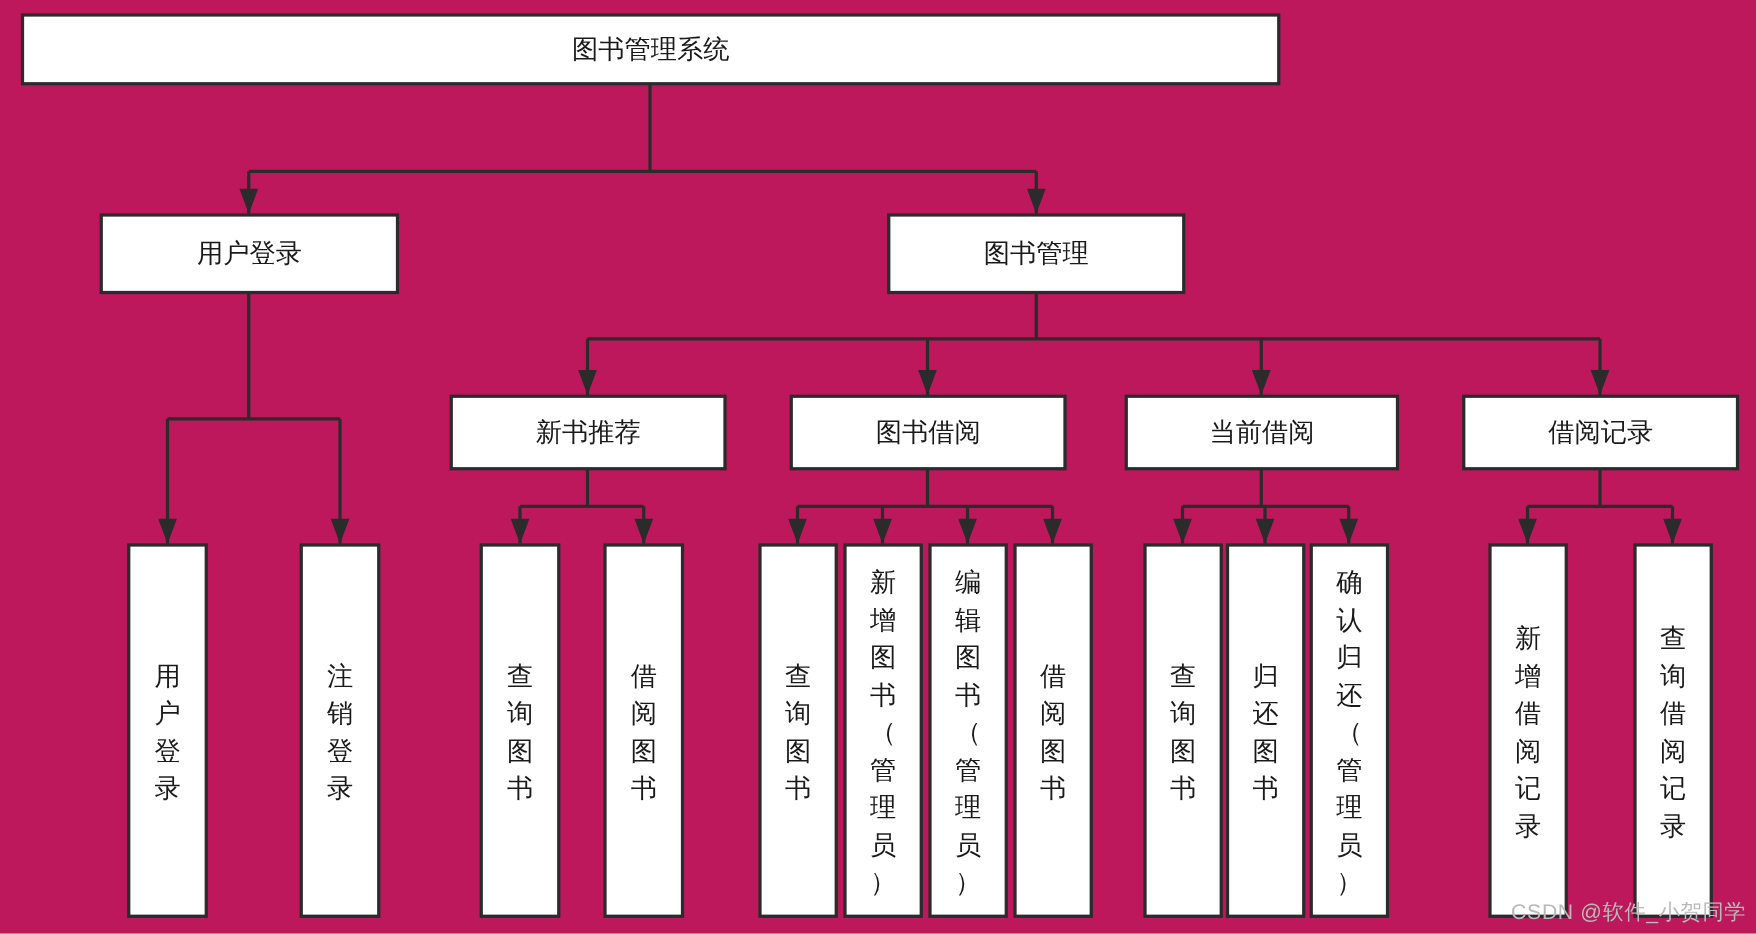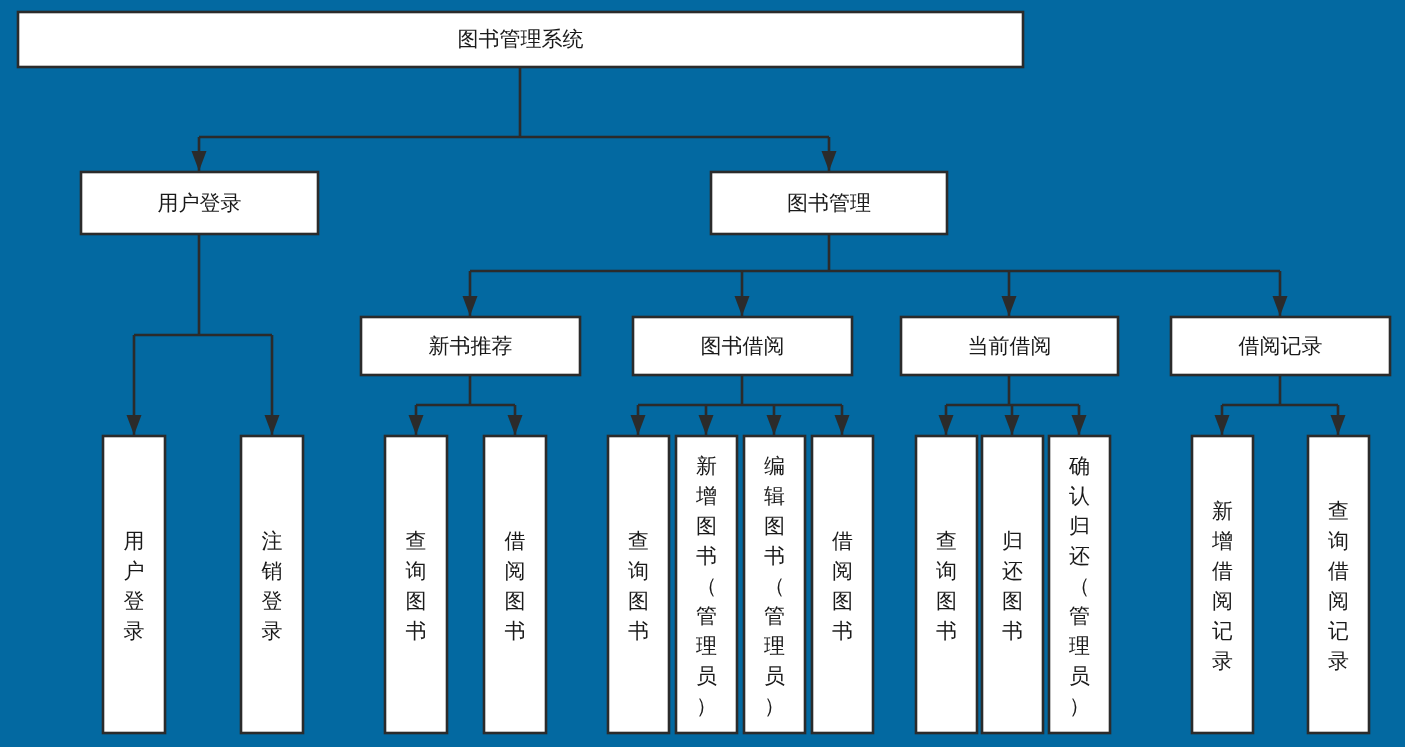--- a/index.html
+++ b/index.html
@@ -4,21 +4,21 @@
 <style>
   html, body {
     margin: 0;
     padding: 0;
     background: #ffffff;
   }
   #canvas-wrap {
     position: relative;
     width: 1405px;
     height: 747px;
-    background: #0369a1;
+    background: #be185d;
     font-family: "Liberation Sans", "DejaVu Sans", sans-serif;
     overflow: hidden;
   }
   svg#diagram {
     position: absolute;
     left: 0;
     top: 0;
     width: 1405px;
     height: 747px;
   }
@@ -211,13 +211,14 @@
         <g>
           <rect x="1192" y="436" width="61" height="297" class="node-rect"></rect>
           <text x="1222.5" class="node-label-v"><tspan x="1222.5" y="517.9">新</tspan><tspan x="1222.5" y="547.9">增</tspan><tspan x="1222.5" y="577.9">借</tspan><tspan x="1222.5" y="607.9">阅</tspan><tspan x="1222.5" y="637.9">记</tspan><tspan x="1222.5" y="667.9">录</tspan></text>
         </g>
         <g>
           <rect x="1308" y="436" width="61" height="297" class="node-rect"></rect>
           <text x="1338.5" class="node-label-v"><tspan x="1338.5" y="517.9">查</tspan><tspan x="1338.5" y="547.9">询</tspan><tspan x="1338.5" y="577.9">借</tspan><tspan x="1338.5" y="607.9">阅</tspan><tspan x="1338.5" y="637.9">记</tspan><tspan x="1338.5" y="667.9">录</tspan></text>
         </g>
       </g>
   </svg>
+  <div class="watermark">CSDN @软件_小贺同学</div>
 </div>
 
 </body></html>

